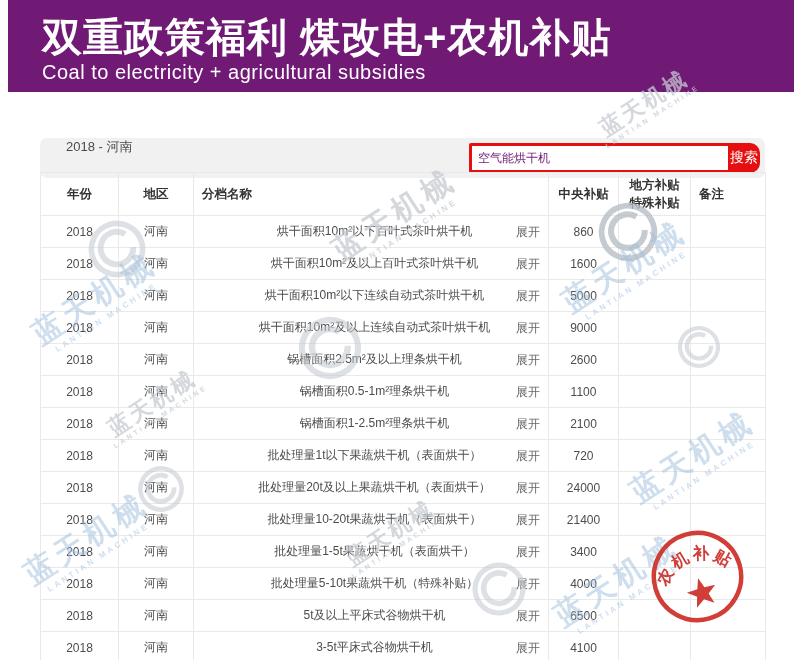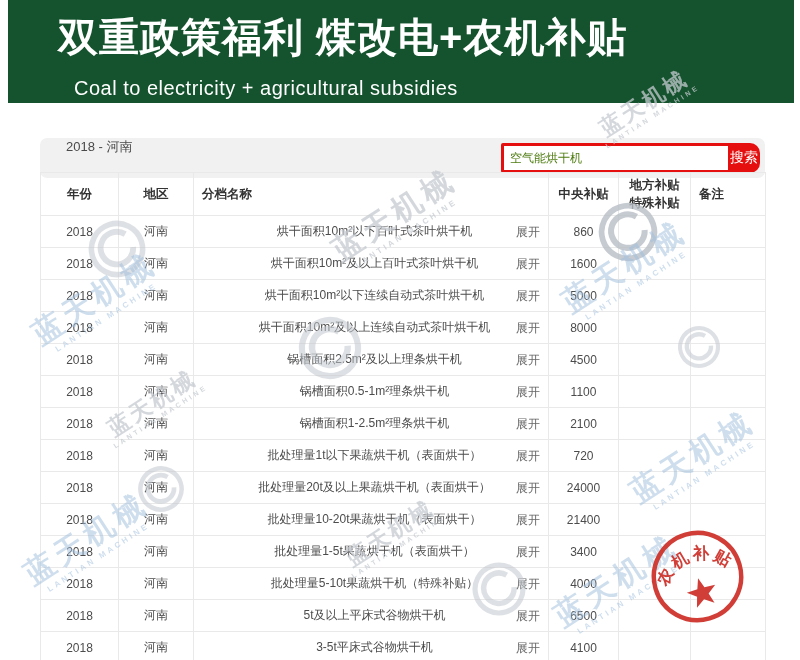--- a/index.html
+++ b/index.html
@@ -1,31 +1,31 @@
 <!DOCTYPE html>
 <html><head>
 <meta charset="utf-8">
 <style>
   html,body{margin:0;padding:0;}
   body{width:800px;height:660px;position:relative;overflow:hidden;background:#fff;
        font-family:"Liberation Sans","DejaVu Sans",sans-serif;}
 
   
-  .banner{position:absolute;left:8px;right:6px;top:0;height:103px;background:#14532d;
-          color:#fff;box-sizing:border-box;padding-left:50px;}
+  .banner{position:absolute;left:8px;right:6px;top:0;height:92px;background:#701a75;
+          color:#fff;box-sizing:border-box;padding-left:34px;}
   .banner .title{margin:0;padding-top:13px;font-size:40px;font-weight:600;letter-spacing:1px;line-height:1.2;}
-  .banner .subtitle{margin:16px;font-size:20px;font-weight:400;letter-spacing:.5px;}
+  .banner .subtitle{margin:0;font-size:20px;font-weight:400;letter-spacing:.5px;}
 
   
   .toolbar{position:absolute;left:40px;top:138px;width:725px;height:40px;background:#f1f1f1;
            border-radius:7px;display:flex;}
   .filter-label{margin-left:26px;font-size:13px;color:#4a4a4a;}
   .search-box{position:absolute;right:5px;top:5px;display:flex;align-items:stretch;height:30px;
               background:#E60F0F;border-radius:2px 10px 10px 2px;padding:3px 0 3px 3px;box-sizing:border-box;}
-  .search-box input{border:none;outline:none;width:224px;font-size:12px;color:#4d7c0f;
+  .search-box input{border:none;outline:none;width:256px;font-size:12px;color:#701a75;
                     padding:0 6px;box-sizing:border-box;font-family:inherit;}
   .search-box button{background:transparent;border:none;color:#fff;font-size:14px;width:32px;
                      cursor:pointer;padding:0;font-family:inherit;}
 
   
   table.subsidy{position:absolute;left:40px;top:172px;width:725px;border-collapse:collapse;
                 table-layout:fixed;background:transparent;z-index:2;}
   .subsidy th,.subsidy td{border:1px solid #e9e9e9;overflow:hidden;white-space:nowrap;}
   .subsidy th{height:40px;font-size:12.5px;color:#333;font-weight:700;}
   .subsidy td{height:29px;font-size:12px;color:#4c4c4c;}
@@ -126,33 +126,33 @@
     <td></td>
   </tr>
 
   <tr>
     <td class="ac">2018</td>
     <td class="ac">河南</td>
     <td class="name-cell">
       <span>烘干面积10m²及以上连续自动式茶叶烘干机</span>
       <span class="expand">展开</span>
     </td>
-    <td class="ac">8000</td>
+    <td class="ac">9000</td>
     <td></td>
     <td></td>
   </tr>
 
   <tr>
     <td class="ac">2018</td>
     <td class="ac">河南</td>
     <td class="name-cell">
       <span>锅槽面积2.5m²及以上理条烘干机</span>
       <span class="expand">展开</span>
     </td>
-    <td class="ac">4500</td>
+    <td class="ac">2600</td>
     <td></td>
     <td></td>
   </tr>
 
   <tr>
     <td class="ac">2018</td>
     <td class="ac">河南</td>
     <td class="name-cell">
       <span>锅槽面积0.5-1m²理条烘干机</span>
       <span class="expand">展开</span>

